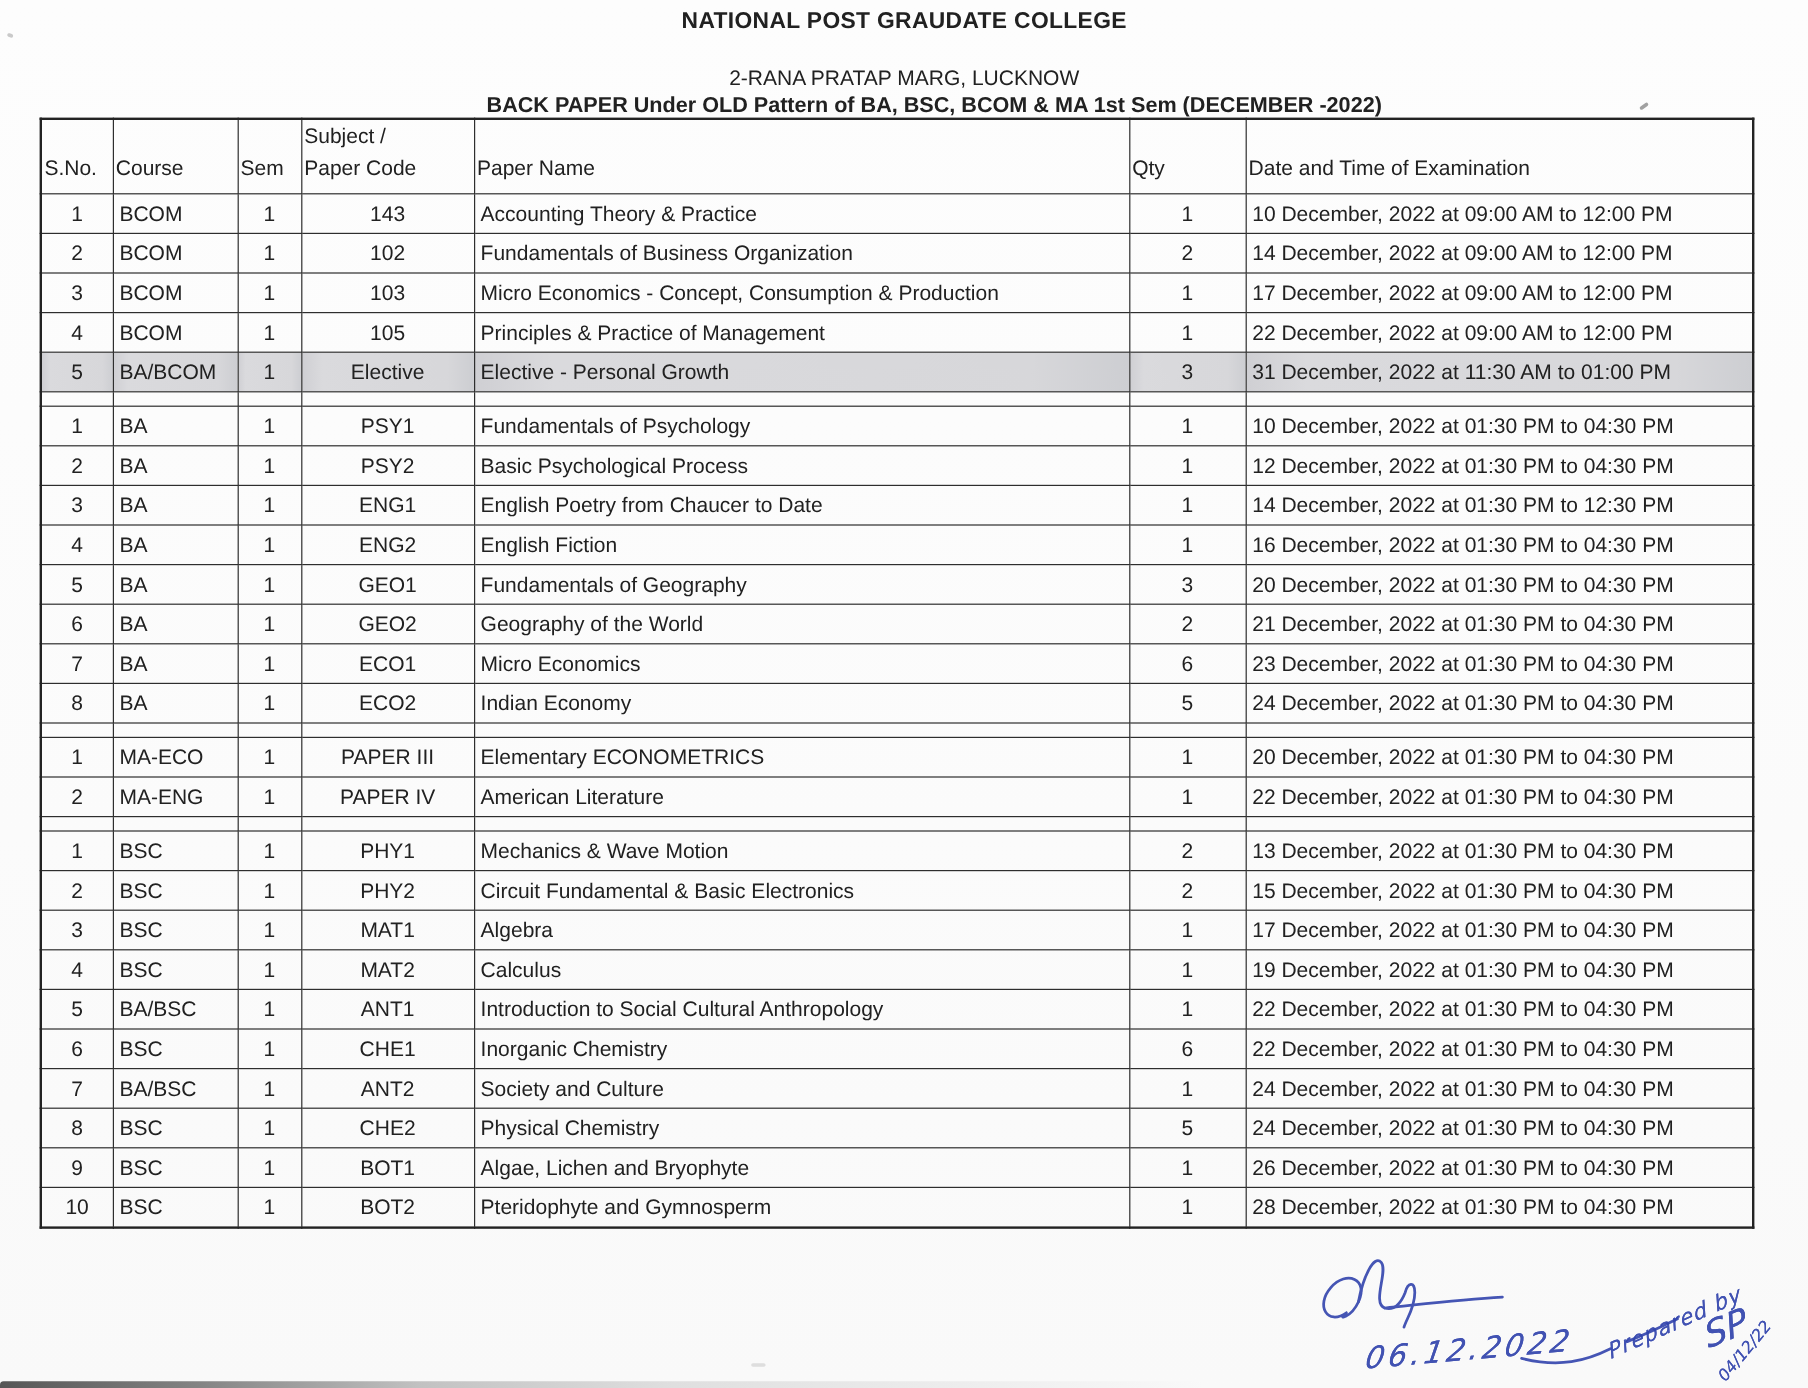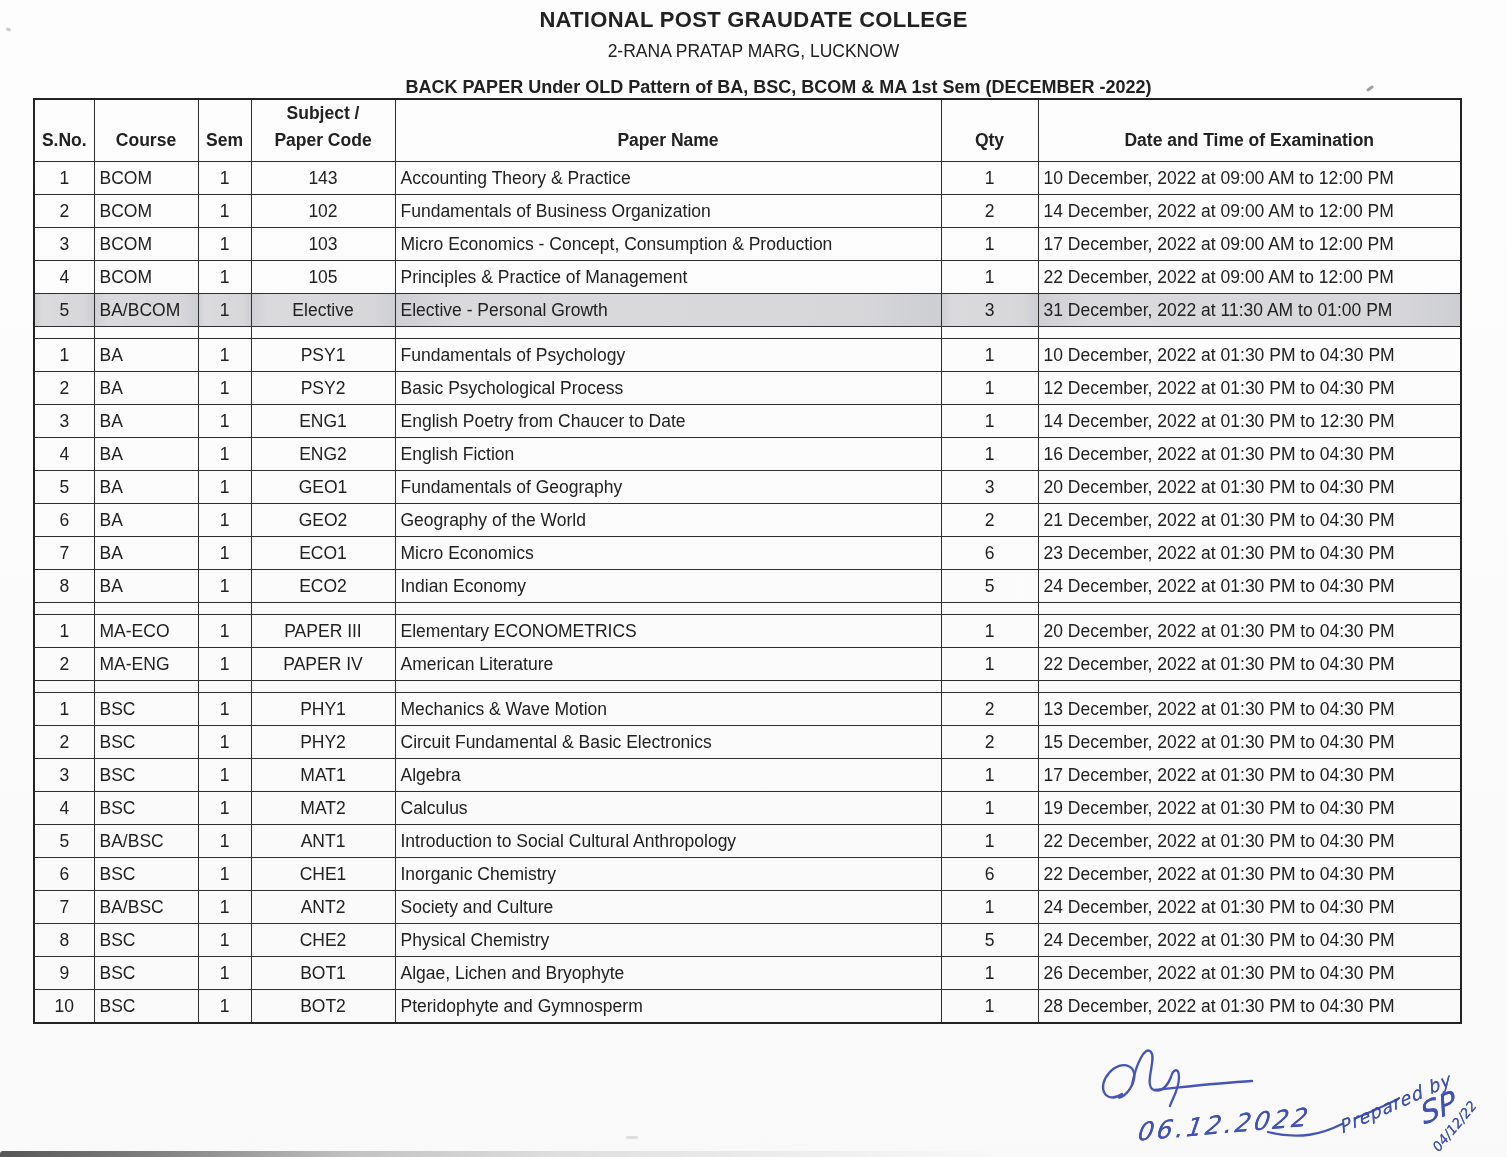--- a/index.html
+++ b/index.html
@@ -8,36 +8,36 @@
     --border:#2e2e2e;
     --text:#212121;
   }
   html,body{margin:0;padding:0;}
   body{
     width:1507px;height:1157px;position:relative;overflow:hidden;
     background:linear-gradient(180deg,#fdfdfd 0%,#fbfbfb 60%,#f9f9f9 100%);
     font-family:"Liberation Sans", sans-serif;color:var(--text);
   }
   .doc-header{position:absolute;top:7px;left:0;width:100%;text-align:center;}
-  .college{font-size:22px;font-weight:bold;letter-spacing:.3px;}
-  .address{font-size:17.5px;margin-top:8px;}
+  .college{font-size:19px;font-weight:bold;letter-spacing:.3px;}
+  .address{font-size:17.5px;margin-top:26px;}
   .schedule-title{position:absolute;top:77px;left:0;width:100%;text-align:center;font-size:18px;font-weight:bold;padding-left:25px;}
 
   table.exam-table{
     position:absolute;left:33px;top:98px;width:1427px;
     border-collapse:collapse;table-layout:fixed;
     background:transparent;
   }
   .exam-table th,.exam-table td{
     border:1.6px solid var(--border);
     font-size:17.5px;overflow:hidden;white-space:nowrap;
   }
   .exam-table{border:2.2px solid #232323;}
   .exam-table th{
-    font-weight:bold;text-align:center;vertical-align:bottom;
+    font-weight:normal;text-align:left;vertical-align:bottom;
     height:52px;padding:0 2px 7px 2px;line-height:1.55;
   }
   .exam-table td{height:32px;padding:0 4px;vertical-align:middle;}
   td.c-sno,td.c-sem,td.c-code,td.c-qty{text-align:center;}
   td.c-course,td.c-paper,td.c-date{text-align:left;padding-left:5px;}
   tr.gap td{height:11px;padding:0;}
   tr.hl td{background:linear-gradient(90deg,#cfcfd3 0%,#dadadd 12%,#d7d7da 85%,#cdced2 100%);}
 
   
   .sig{position:absolute;left:1060px;top:1042px;width:445px;height:115px;}

